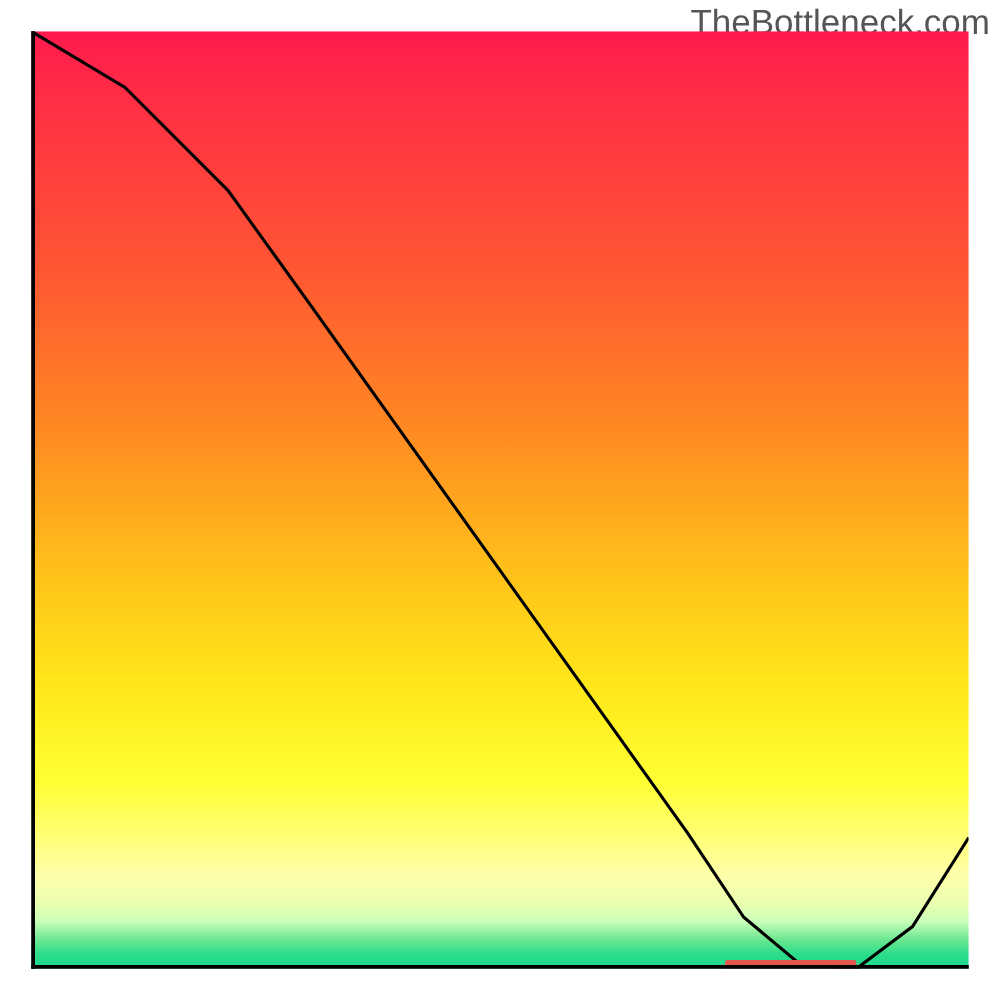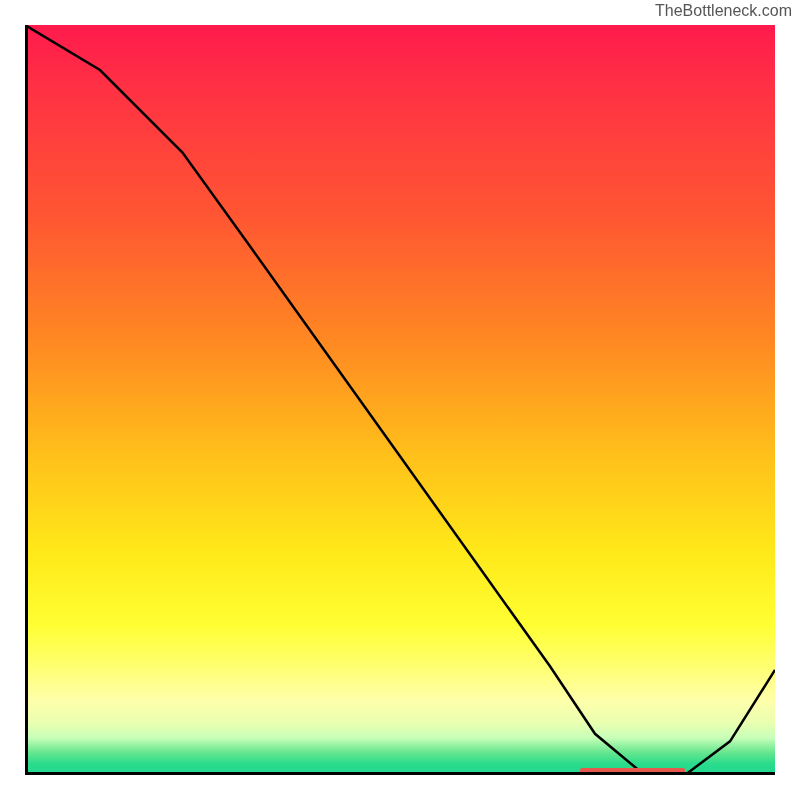--- a/index.html
+++ b/index.html
@@ -9,21 +9,21 @@
     height: 800px;
     background: #ffffff;
     font-family: Arial, Helvetica, sans-serif;
     position: relative;
   }
   .watermark {
     position: absolute;
     top: 2px;
     right: 8px;
     color: #555;
-    font-size: 16px;
+    font-size: 28px;
     font-weight: 400;
   }
   .plot-area {
     position: absolute;
     top: 25px;
     left: 25px;
     width: 750px;   
     height: 750px;  
     overflow: hidden;
   }

